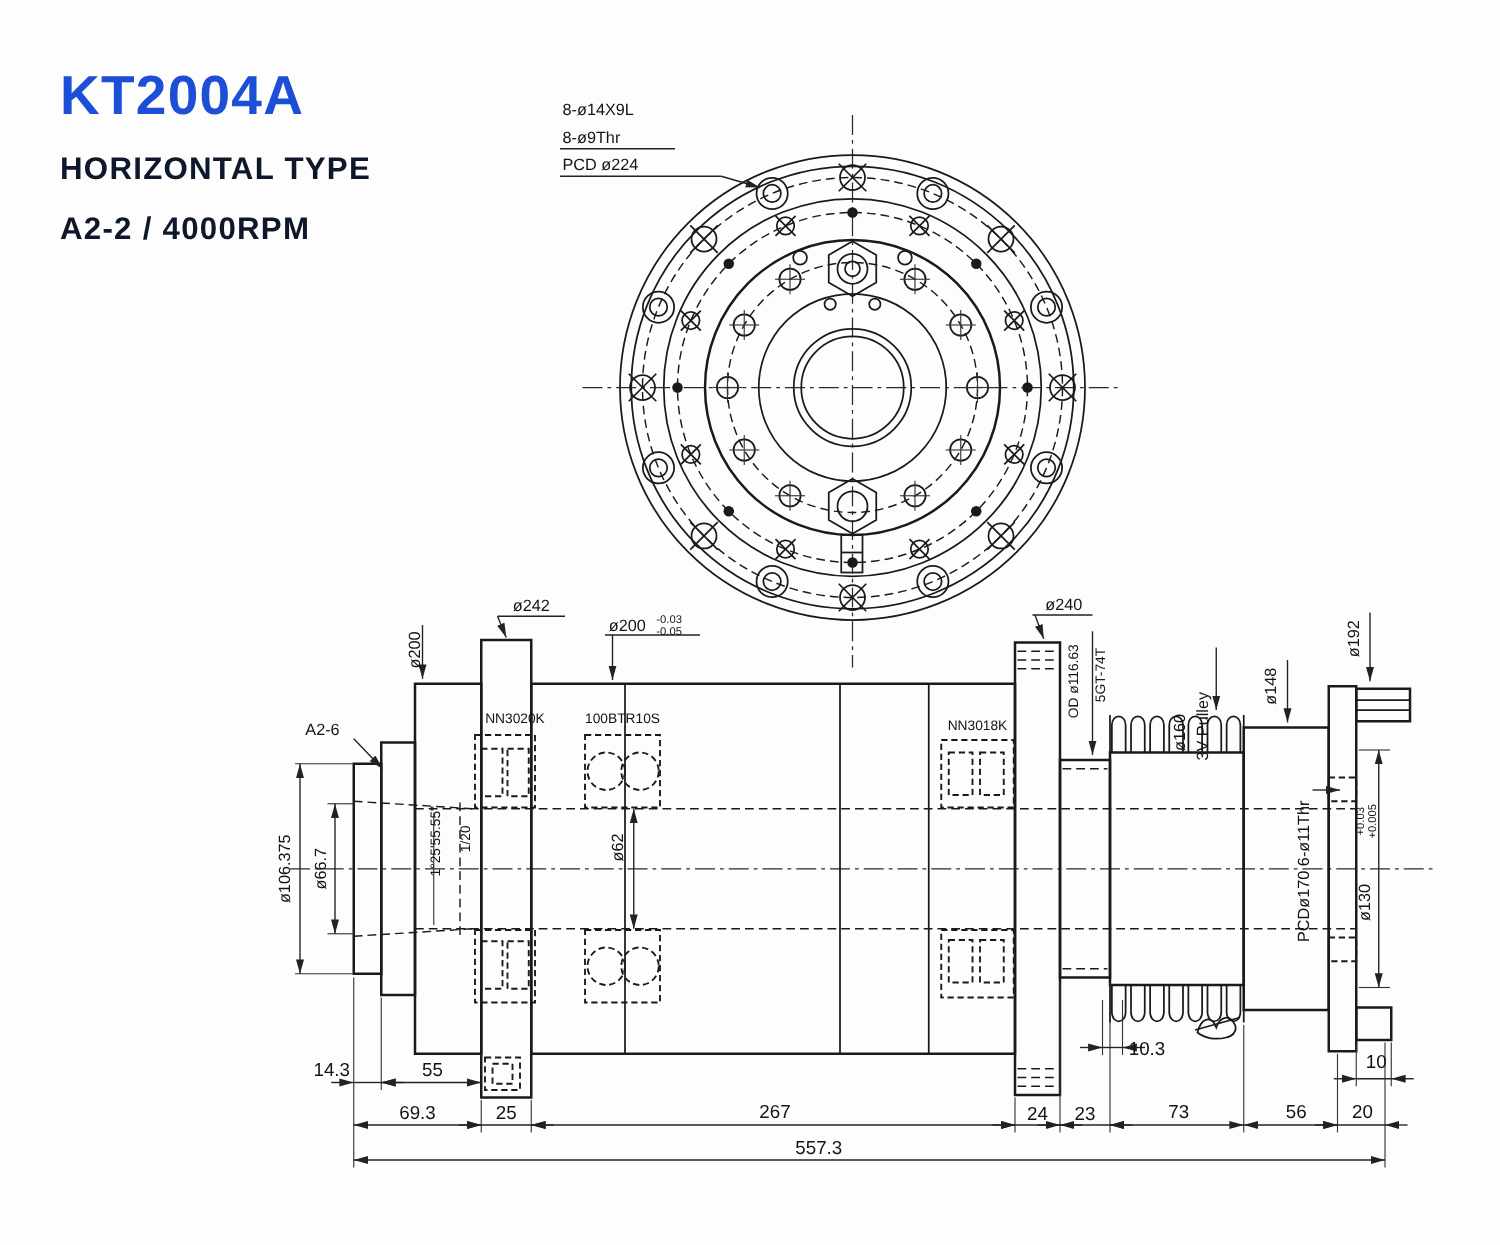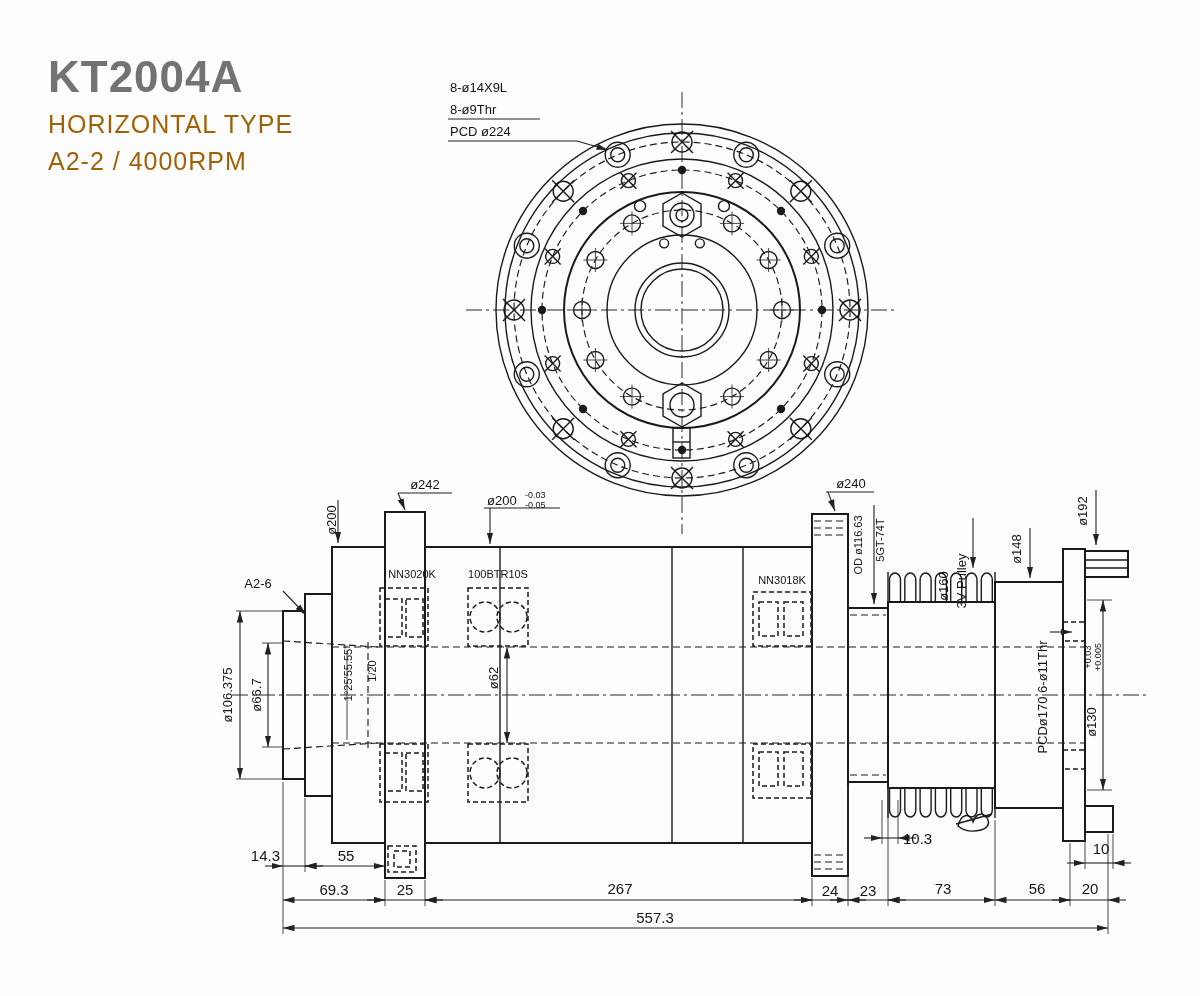--- a/index.html
+++ b/index.html
@@ -1,20 +1,20 @@
 <!DOCTYPE html>
 <html><head>
 <meta charset="utf-8">
 <style>
   html,body{margin:0;padding:0;background:#e8e8e8;}
   .page{position:relative;width:1200px;height:996px;background:#fdfdfd;overflow:hidden;
         font-family:"Liberation Sans",sans-serif;}
   .titleblock{position:absolute;left:48px;top:52px;line-height:1.12;pointer-events:none;}
-  .t-main{font-size:44px;font-weight:bold;letter-spacing:1px;color:#737373;}
-  .t-sub{font-size:25px;color:#a16207;letter-spacing:1px;margin-top:9px;}
+  .t-main{font-size:44px;font-weight:bold;letter-spacing:1px;color:#1d4ed8;}
+  .t-sub{font-size:25px;color:#0f172a;letter-spacing:1px;margin-top:20px;font-weight:bold;}
   svg{position:absolute;left:0;top:0;}
   svg text{font-family:"Liberation Sans",sans-serif;fill:#141414;}
   .ol{fill:none;stroke:#1a1a1a;stroke-width:2;}
   .ol1{fill:none;stroke:#1a1a1a;stroke-width:1.4;}
   .hid{fill:none;stroke:#1a1a1a;stroke-width:1.15;stroke-dasharray:7 4;}
   .brg{fill:none;stroke:#1a1a1a;stroke-width:1.5;stroke-dasharray:5 3;}
   .cl{fill:none;stroke:#2a2a2a;stroke-width:1;stroke-dasharray:16 4 3 4;}
   .dim{fill:none;stroke:#222;stroke-width:1.1;}
   .ext{fill:none;stroke:#333;stroke-width:0.9;}
   .dimtxt{font-size:15px;}

